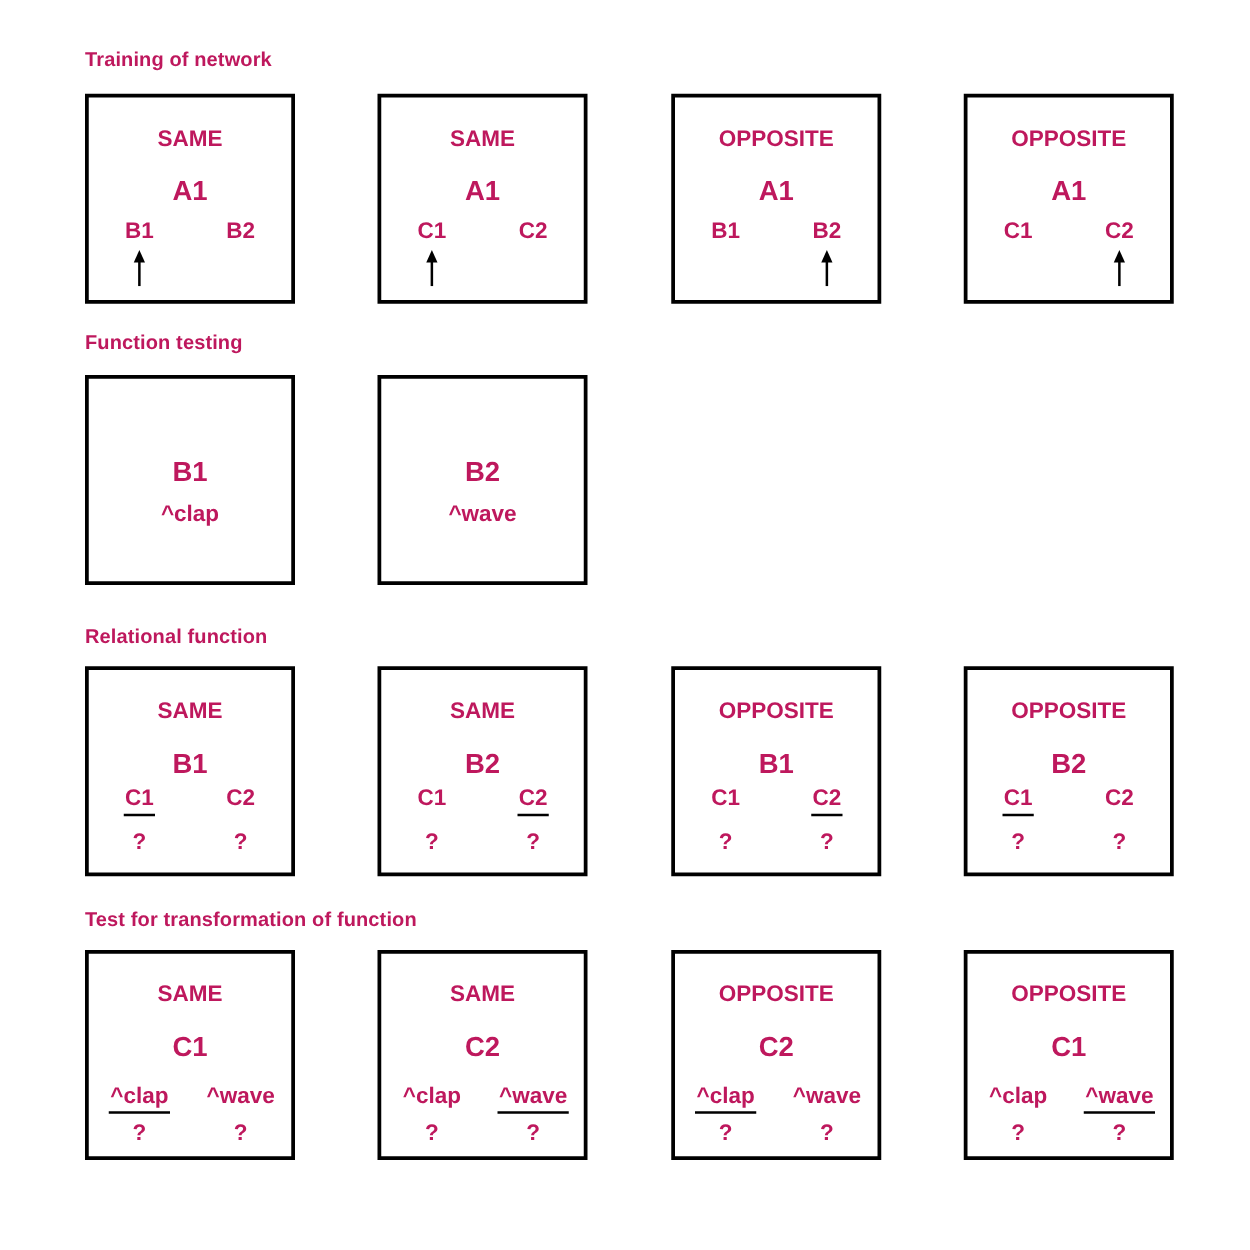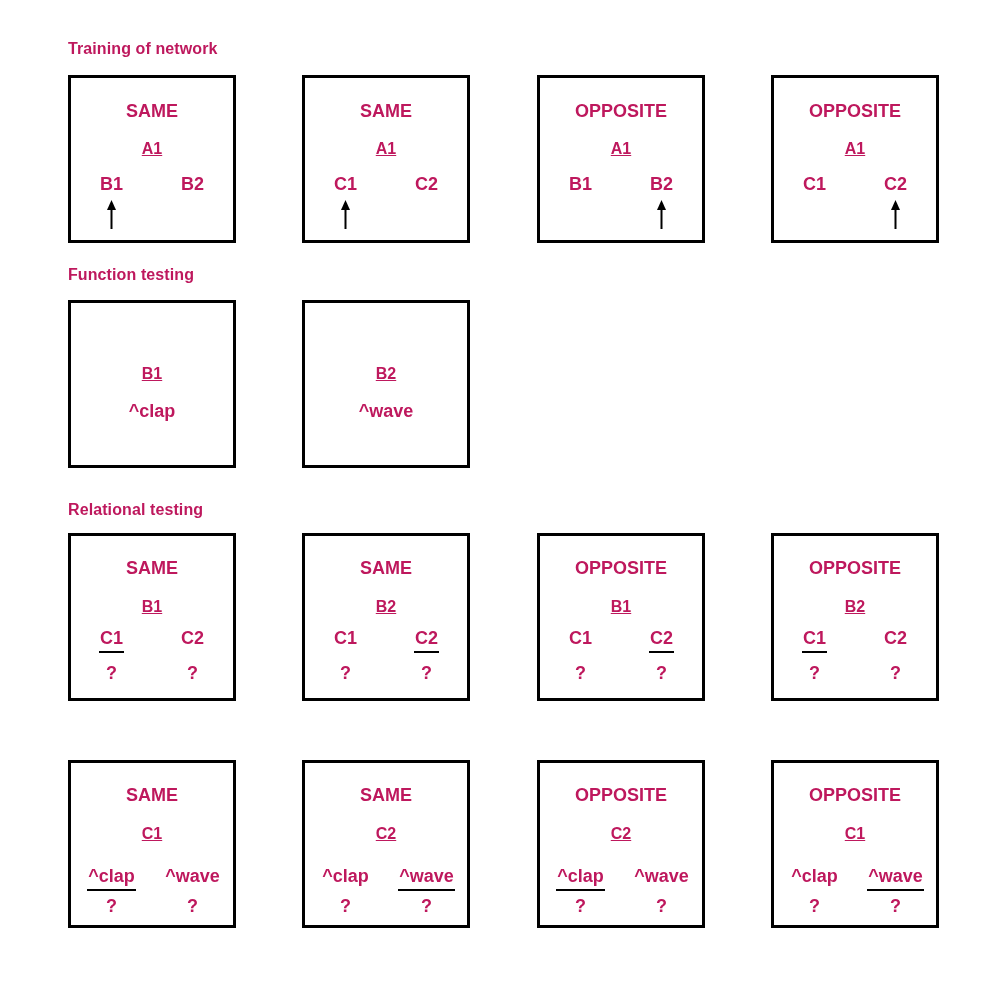--- a/index.html
+++ b/index.html
@@ -22,21 +22,21 @@
   }
   .box {
     position: absolute;
     width: 168px;
     height: 168px;
     border: 3px solid #000000;
     background: #ffffff;
   }
   .box > div { position: absolute; left: 0; width: 100%; }
   .relation { text-align: center; font-size: 18px; }
-  .sample   { text-align: center; font-size: 16px; text-decoration: underline; }
+  .sample   { text-align: center; font-size: 22px; }
   .func     { text-align: center; font-size: 18px; }
   .pair { display: flex; }
   .pair .cell { width: 50%; text-align: center; font-size: 18px; line-height: 1.1; }
   .u { display: inline-block; border-bottom: 2.5px solid #000; padding: 0 1px 2px 1px; }
   .arrow-svg { display: block; margin: 0 auto; }
 
   
   .s1 .relation { top: 23px; }  .s1 .sample { top: 62px; }
   .s1 .pair.comps { top: 97px; } .s1 .pair.arrows { top: 122px; }
   .s2 .sample { top: 62px; }     .s2 .func { top: 98px; }
@@ -134,21 +134,21 @@
   <div class="box s2 r2 c1">
     <div class="sample">B1</div>
     <div class="func">^clap</div>
   </div>
 
   <div class="box s2 r2 c2">
     <div class="sample">B2</div>
     <div class="func">^wave</div>
   </div>
 
-  <div class="section-label" style="top:501px">Relational testing</div>
+  <div class="section-label" style="top:501px">Relational function</div>
 
   <div class="box s3 r3 c1">
     <div class="relation">SAME</div>
     <div class="sample">B1</div>
     <div class="pair comps">
       <div class="cell"><span class="u">C1</span></div>
       <div class="cell">C2</div>
     </div>
     <div class="pair qrow">
       <div class="cell">?</div>
@@ -188,20 +188,21 @@
     <div class="pair comps">
       <div class="cell"><span class="u">C1</span></div>
       <div class="cell">C2</div>
     </div>
     <div class="pair qrow">
       <div class="cell">?</div>
       <div class="cell">?</div>
     </div>
   </div>
 
+  <div class="section-label" style="top:728px">Test for transformation of function</div>
 
   <div class="box s4 r4 c1">
     <div class="relation">SAME</div>
     <div class="sample">C1</div>
     <div class="pair comps">
       <div class="cell"><span class="u">^clap</span></div>
       <div class="cell">^wave</div>
     </div>
     <div class="pair qrow">
       <div class="cell">?</div>

